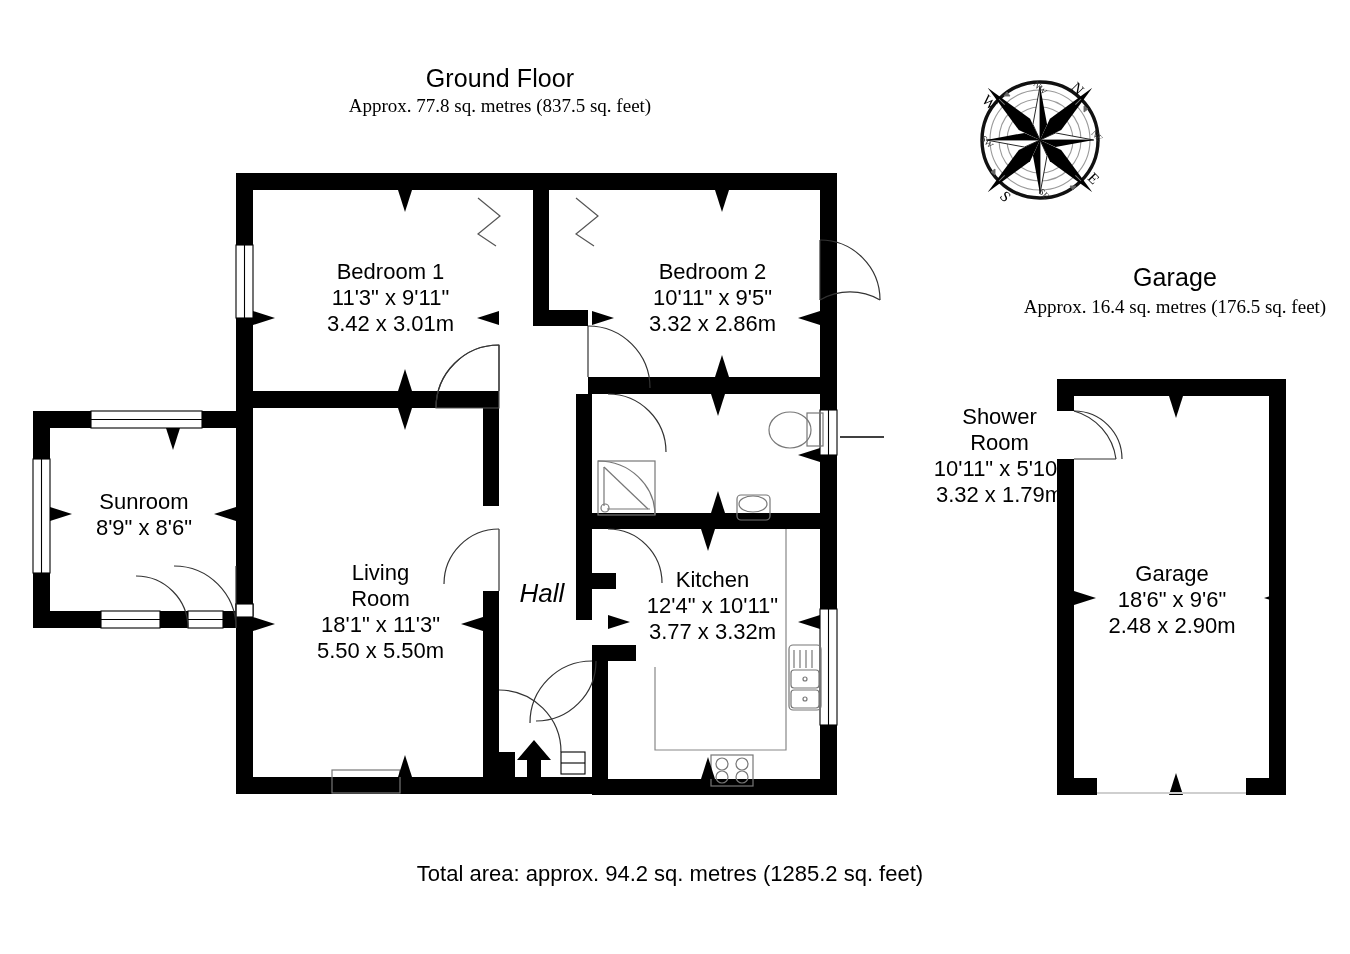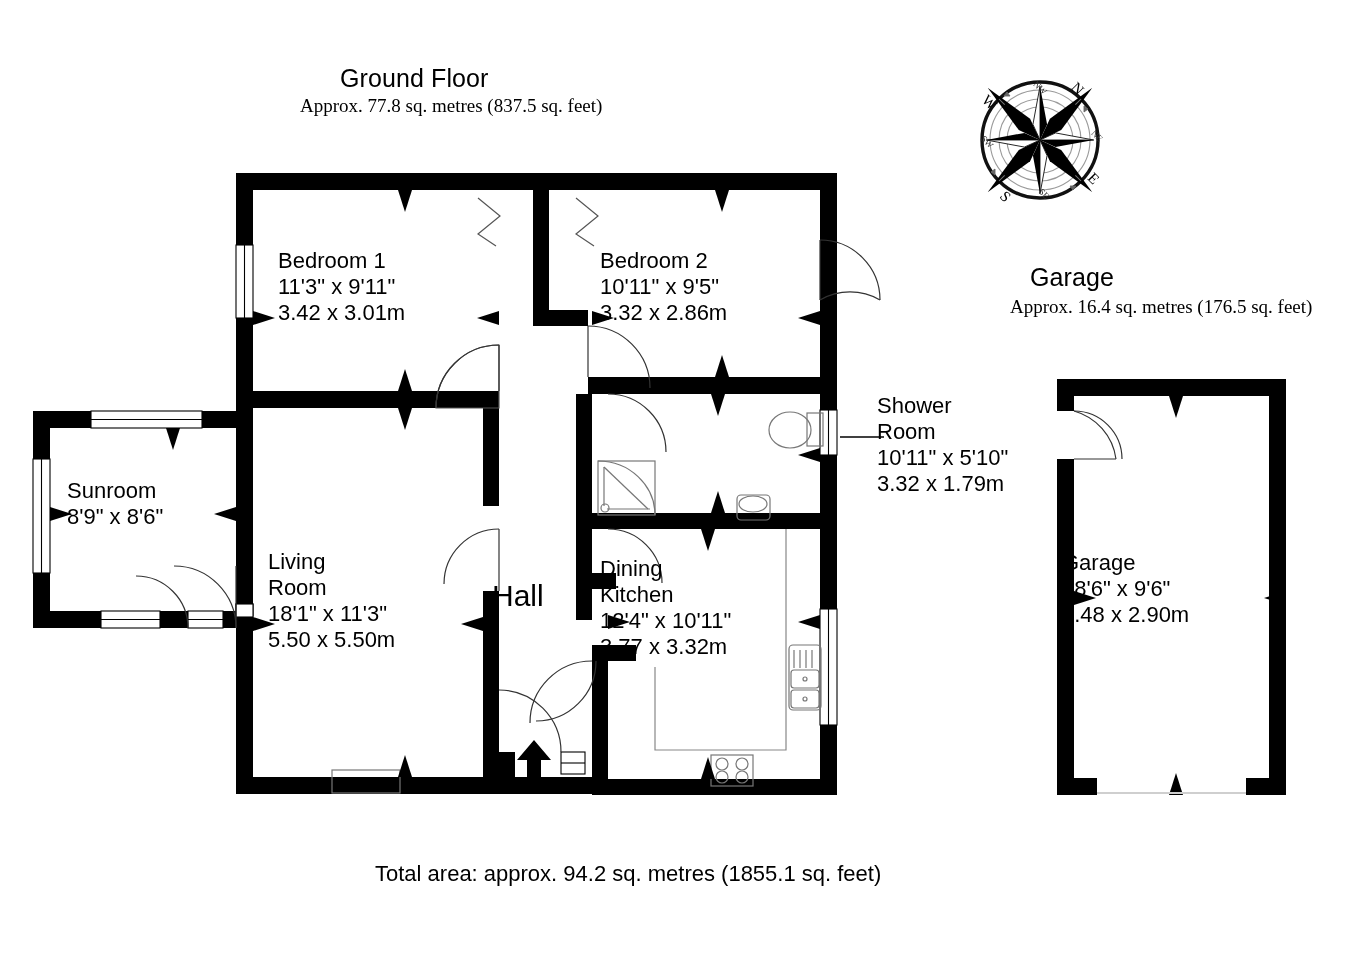--- a/index.html
+++ b/index.html
@@ -23,20 +23,21 @@
   }
   svg.floorplan {
     position: absolute;
     left: 0; top: 0;
     width: 1350px;
     height: 954px;
   }
   
   .txt {
     position: absolute;
+    text-align: center;
     white-space: nowrap;
     line-height: 1.18;
     color: #000;
   }
   .section-title {
     font-family: "Liberation Sans", sans-serif;
     font-size: 25px;
     font-weight: 400;
     letter-spacing: 0.1px;
   }
@@ -55,24 +56,25 @@
     font-size: 22px;
     font-weight: 400;
   }
   .total-area {
     font-family: "Liberation Sans", sans-serif;
     font-size: 22px;
     font-weight: 400;
   }
   .hall-label {
     font-family: "Liberation Sans", sans-serif;
-    font-size: 30px;
-    font-weight: 400;
-  }
-  .roomblock { display: block; }
+    font-size: 26px;
+    font-weight: 400;
+    font-style: italic;
+  }
+  .roomblock { display: block; margin-top: 11px; }
 </style>
 </head>
 <body>
 
 <div class="plan-root">
 
   <svg class="floorplan" viewBox="0 0 1350 954">
     <defs>
       <g id="dim-arrow-up">
         <path d="M0,0 L-7,-16 L0,-11 L7,-16 Z" fill="#000"></path>
@@ -387,42 +389,41 @@
     <div class="room-dim">3.32 x 2.86m</div>
   </div>
 
   <div class="txt roomblock" style="left:877px; top:393px; width:245px;">
     <div class="room-name">Shower</div>
     <div class="room-name">Room</div>
     <div class="room-dim">10'11" x 5'10"</div>
     <div class="room-dim">3.32 x 1.79m</div>
   </div>
 
-  <div class="txt roomblock" style="left:35px; top:478px; width:218px;padding-left:32px;">
+  <div class="txt roomblock" style="left:35px; top:478px; width:218px;">
     <div class="room-name">Sunroom</div>
     <div class="room-dim">8'9" x 8'6"</div>
   </div>
 
   <div class="txt roomblock" style="left:268px; top:549px; width:225px;">
     <div class="room-name">Living</div>
     <div class="room-name">Room</div>
     <div class="room-dim">18'1" x 11'3"</div>
     <div class="room-dim">5.50 x 5.50m</div>
   </div>
 
   <div class="txt roomblock" style="left:600px; top:556px; width:225px;">
-    <div class="room-name">Dining</div>
     <div class="room-name">Kitchen</div>
     <div class="room-dim">12'4" x 10'11"</div>
     <div class="room-dim">3.77 x 3.32m</div>
   </div>
 
   <div class="txt hall-label" style="left:492px; top:578px; width:100px;">Hall</div>
 
   <div class="txt roomblock" style="left:1062px; top:550px; width:220px;">
     <div class="room-name">Garage</div>
     <div class="room-dim">18'6" x 9'6"</div>
     <div class="room-dim">2.48 x 2.90m</div>
   </div>
 
-  <div class="txt total-area" style="left:375px; top:861px; width:590px;">Total area: approx. 94.2 sq. metres (1855.1 sq. feet)</div>
+  <div class="txt total-area" style="left:375px; top:861px; width:590px;">Total area: approx. 94.2 sq. metres (1285.2 sq. feet)</div>
 
 </div>
 
 </body></html>

